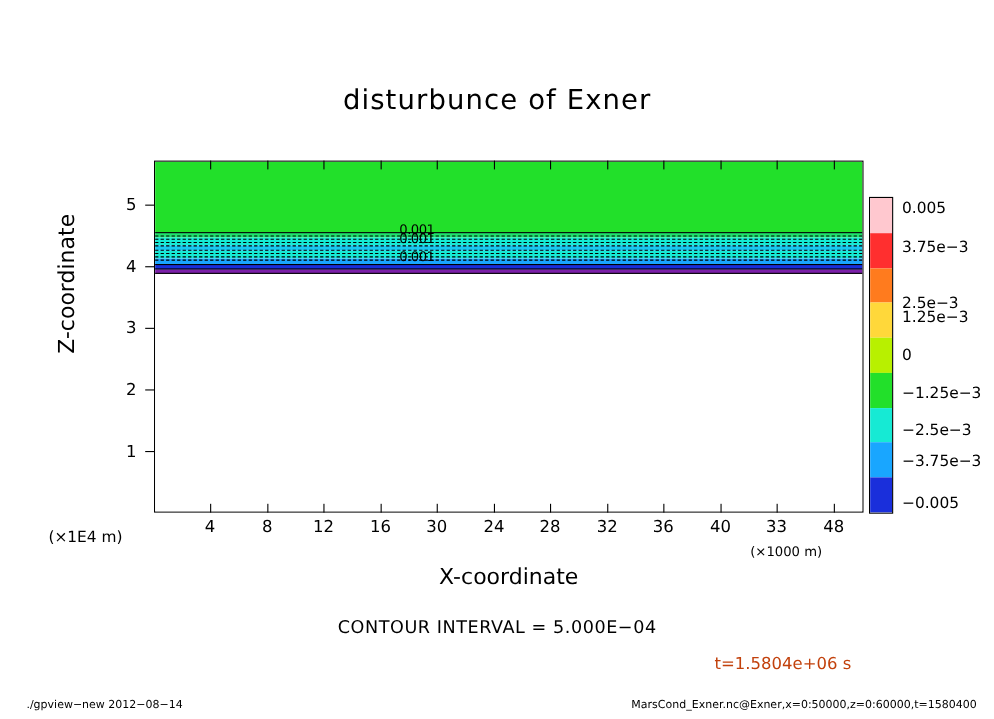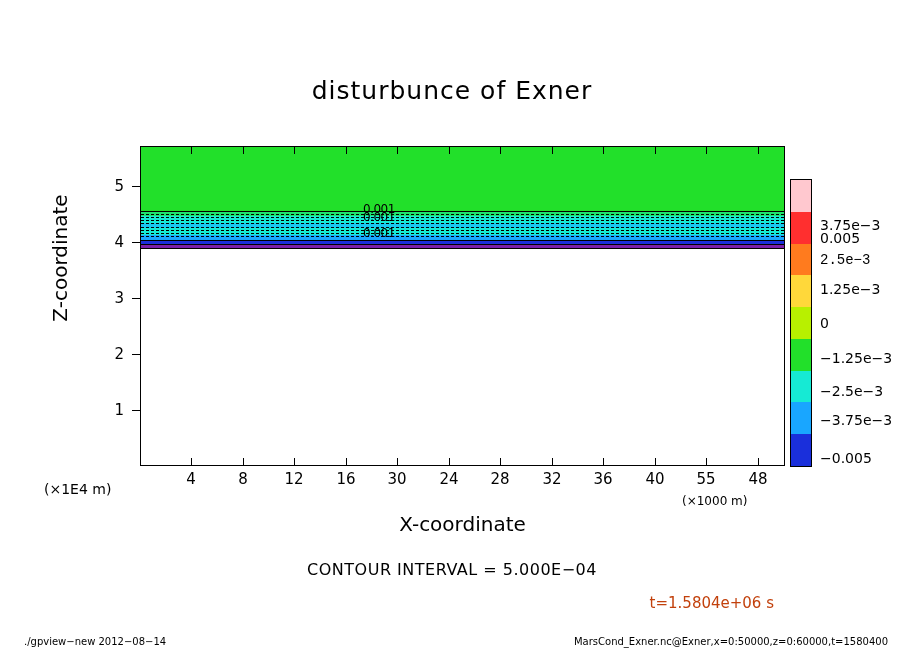--- a/index.html
+++ b/index.html
@@ -260,21 +260,21 @@
     <div class="xlabel-tick" style="left:191px;top:470px;">4</div>
     <div class="xlabel-tick" style="left:243px;top:470px;">8</div>
     <div class="xlabel-tick" style="left:294px;top:470px;">12</div>
     <div class="xlabel-tick" style="left:346px;top:470px;">16</div>
     <div class="xlabel-tick" style="left:397px;top:470px;">30</div>
     <div class="xlabel-tick" style="left:449px;top:470px;">24</div>
     <div class="xlabel-tick" style="left:500px;top:470px;">28</div>
     <div class="xlabel-tick" style="left:552px;top:470px;">32</div>
     <div class="xlabel-tick" style="left:603px;top:470px;">36</div>
     <div class="xlabel-tick" style="left:655px;top:470px;">40</div>
-    <div class="xlabel-tick" style="left:706px;top:470px;">55</div>
+    <div class="xlabel-tick" style="left:706px;top:470px;">33</div>
     <div class="xlabel-tick" style="left:758px;top:470px;">48</div>
   </div>
 
   <div>
     <div class="tick-y" style="left:132px;top:410px;width:8px;"></div>
     <div class="tick-y" style="left:132px;top:354px;width:8px;"></div>
     <div class="tick-y" style="left:132px;top:298px;width:8px;"></div>
     <div class="tick-y" style="left:132px;top:242px;width:8px;"></div>
     <div class="tick-y" style="left:132px;top:186px;width:8px;"></div>
   </div>
@@ -297,23 +297,23 @@
     <div class="cbar-cell" style="height:11.11%;background:#ff2f2f;"></div>
     <div class="cbar-cell" style="height:11.11%;background:#ff7b1e;"></div>
     <div class="cbar-cell" style="height:11.11%;background:#ffd83a;"></div>
     <div class="cbar-cell" style="height:11.11%;background:#b8f000;"></div>
     <div class="cbar-cell" style="height:11.11%;background:#22e02a;"></div>
     <div class="cbar-cell" style="height:11.11%;background:#16ead4;"></div>
     <div class="cbar-cell" style="height:11.11%;background:#19a6ff;"></div>
     <div class="cbar-cell" style="height:11.12%;background:#1a2fdb;"></div>
   </div>
   <div>
-    <div class="cbar-tick-label" style="top:190px;margin-top:48px;">0.005</div>
+    <div class="cbar-tick-label" style="top:190px;">0.005</div>
     <div class="cbar-tick-label" style="top:225px;">3.75e−3</div>
-    <div class="cbar-tick-label" style="top:260px;font-family:Liberation Mono, monospace;">2.5e−3</div>
+    <div class="cbar-tick-label" style="top:276px;">2.5e−3</div>
     <div class="cbar-tick-label" style="top:289px;">1.25e−3</div>
     <div class="cbar-tick-label" style="top:323px;">0</div>
     <div class="cbar-tick-label" style="top:358px;">−1.25e−3</div>
     <div class="cbar-tick-label" style="top:391px;">−2.5e−3</div>
     <div class="cbar-tick-label" style="top:408px;margin-top:12px;">−3.75e−3</div>
     <div class="cbar-tick-label" style="top:458px;">−0.005</div>
   </div>
 
   <div class="contour-interval">CONTOUR INTERVAL = 5.000E−04</div>
   <div class="time-stamp">t=1.5804e+06 s</div>

